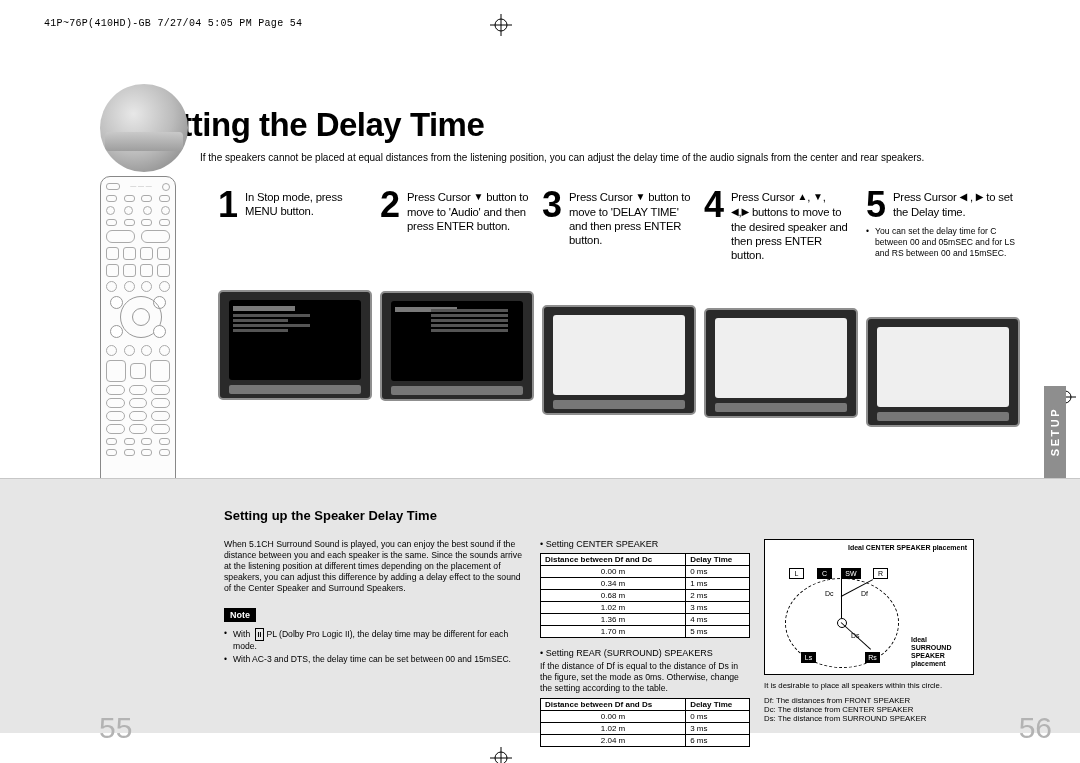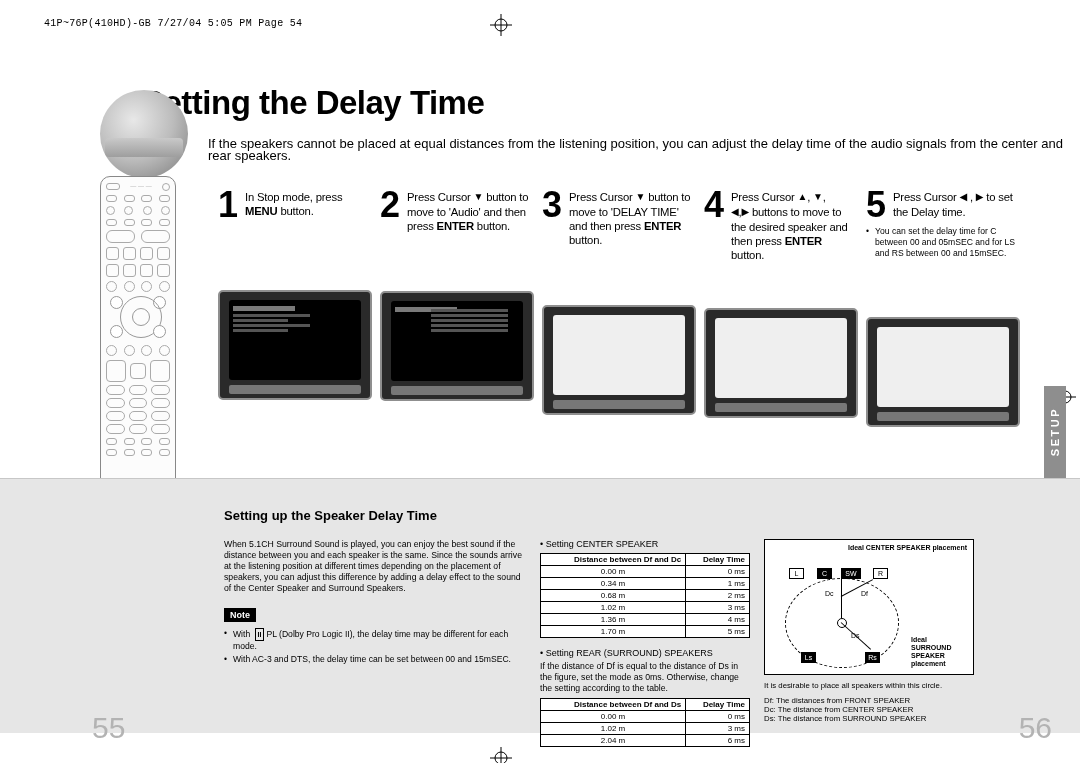--- a/index.html
+++ b/index.html
@@ -7,21 +7,21 @@
   .proof{position:absolute;top:18px;left:44px;font-size:10px;font-family:"Courier New",monospace;letter-spacing:.3px}
   .regmark-top{position:absolute;top:14px;left:490px}
   .regmark-bot{position:absolute;bottom:-6px;left:490px}
   .regmark-right{position:absolute;top:386px;right:4px}
   .reg svg{display:block}
   .hero{position:absolute;top:84px;left:100px;display:flex;align-items:flex-end}
   .hero-img{width:88px;height:88px;border-radius:50%;background:radial-gradient(circle at 38% 34%,#e8e8e8 0%,#bcbcbc 50%,#7a7a7a 100%);position:relative;overflow:hidden;flex-shrink:0}
   .hero-img::after{content:"";position:absolute;top:54%;left:6%;right:6%;height:22%;background:linear-gradient(#c9c9c9,#9e9e9e);border-radius:4px}
   .hero-txt{margin-left:-46px}
   .hero h1{font-size:33px;font-weight:bold;margin:0 0 4px 0;letter-spacing:-.5px}
-  .hero p{margin:16px;font-size:13px;line-height:12px;padding-left:50px}
+  .hero p{margin:8px;font-size:10px;line-height:12px;padding-left:50px}
   .remote{position:absolute;top:176px;left:100px;width:76px;height:376px;border:1.5px solid #888;border-radius:10px;background:#fcfcfc;box-sizing:border-box;padding:6px 5px}
   .rrow{display:flex;justify-content:space-between;margin-bottom:4px}
   .rbtn{border:1px solid #aaa;border-radius:3px;box-sizing:border-box}
   .cir{border-radius:50%}
   .remote .hdr{height:8px}
   .remote .tiny .rbtn{width:11px;height:7px}
   .remote .dots .rbtn{width:9px;height:9px}
   .remote .pill{height:11px;border:1px solid #aaa;border-radius:6px}
   .remote .sq .rbtn{width:13px;height:13px}
   .remote .med .rbtn{width:11px;height:11px}
@@ -34,21 +34,21 @@
   .keypad .rbtn{height:10px;border-radius:5px}
   .vol{display:flex;justify-content:space-between;gap:4px;margin-top:4px}
   .vol .rbtn{flex:1;height:22px;border-radius:4px}
   .steps{position:absolute;top:190px;left:218px;display:flex;gap:12px}
   .step{width:154px}
   .step.narrow{width:150px}
   .step.last{width:152px}
   .shead{display:flex;align-items:flex-start}
   .snum{font-size:36px;font-weight:bold;line-height:30px;margin-right:7px;color:#000}
   .stext{font-size:11.3px;line-height:14px;letter-spacing:-.2px}
-  .b{font-weight:bold}
+  .b{font-weight:normal}
   .arr{display:inline-block;font-size:10px;position:relative;top:-1px}
   .tv{width:154px;height:110px;background:#2a2a2a;border:2px solid #8f8f8f;border-radius:5px;box-sizing:border-box;position:relative;margin-top:58px;padding:4px}
   .tv.tv-short{margin-top:70px}
   .tv.tv4{margin-top:46px}
   .tv.tv5{margin-top:58px}
   .tv .scr{position:absolute;top:8px;left:9px;right:9px;bottom:18px;background:#000;border-radius:3px;padding:4px}
   .tv .base{position:absolute;bottom:4px;left:9px;right:9px;height:9px;background:#777;border-radius:2px}
   .osd-title{width:50%;height:5px;background:#7a7a7a;margin:2px 0 3px}
   .osd-line{height:3px;background:#555;margin:2px 0;width:62%}
   .osd-line.s{width:44%}
@@ -67,33 +67,33 @@
   .col2{width:210px}
   .col3{width:220px}
   .body{font-size:8.7px;line-height:11px}
   .notebadge{display:inline-block;background:#000;color:#fff;font-size:9px;font-weight:bold;padding:2px 6px;margin-top:14px}
   ul.bul{list-style:none;padding:0;margin:6px 0 0 0}
   ul.bul li{position:relative;padding-left:9px;font-size:8.6px;line-height:11px;margin-bottom:2px}
   ul.bul li::before{content:"•";position:absolute;left:0;top:0}
   .sh{font-size:9px;margin:0 0 3px}
   .sh .b{font-weight:normal}
   table.dt{border-collapse:collapse;width:100%;font-size:8px;margin-top:4px;margin-bottom:10px;background:#fff}
-  table.dt th,table.dt td{border:1px solid #000;padding:1px 4px;text-align:right}
+  table.dt th,table.dt td{border:1px solid #000;padding:1px 4px;text-align:left}
   table.dt th{font-weight:bold;font-size:8px}
   table.dt td:first-child{text-align:center}
   .diag{width:208px;height:134px;background:#fff;border:1px solid #000;position:relative;font-size:7.5px;line-height:8px}
   .diag .circle{position:absolute;top:38px;left:20px;width:112px;height:88px;border:1px dashed #000;border-radius:50%}
   .spk{position:absolute;width:13px;height:9px;border:1px solid #000;background:#fff;text-align:center;font-size:7px;line-height:9px}
   .spk.d{background:#000;color:#fff}
   .diag .lbl{position:absolute;font-size:7px;line-height:8px}
   .diag .arrow{position:absolute;height:1px;background:#000}
   .diag .arrow.v{width:1px;height:auto}
   .dnote{font-size:7.8px;line-height:9px;margin-top:6px}
   .pg{position:absolute;bottom:18px;font-size:30px;color:#b3b3b3;font-weight:300}
-  .pg.l{left:92px}
+  .pg.l{left:99px}
   .pg.r{right:28px}
   .pl2{display:inline-block;border:1px solid #000;font-size:7px;padding:0 2px;margin:0 2px;font-family:Arial;font-weight:bold}
 </style>
 </head>
 <body>
 
 <div class="page">
   <div class="proof">41P~76P(410HD)-GB  7/27/04 5:05 PM  Page 54</div>
 
   <div class="reg regmark-top">

